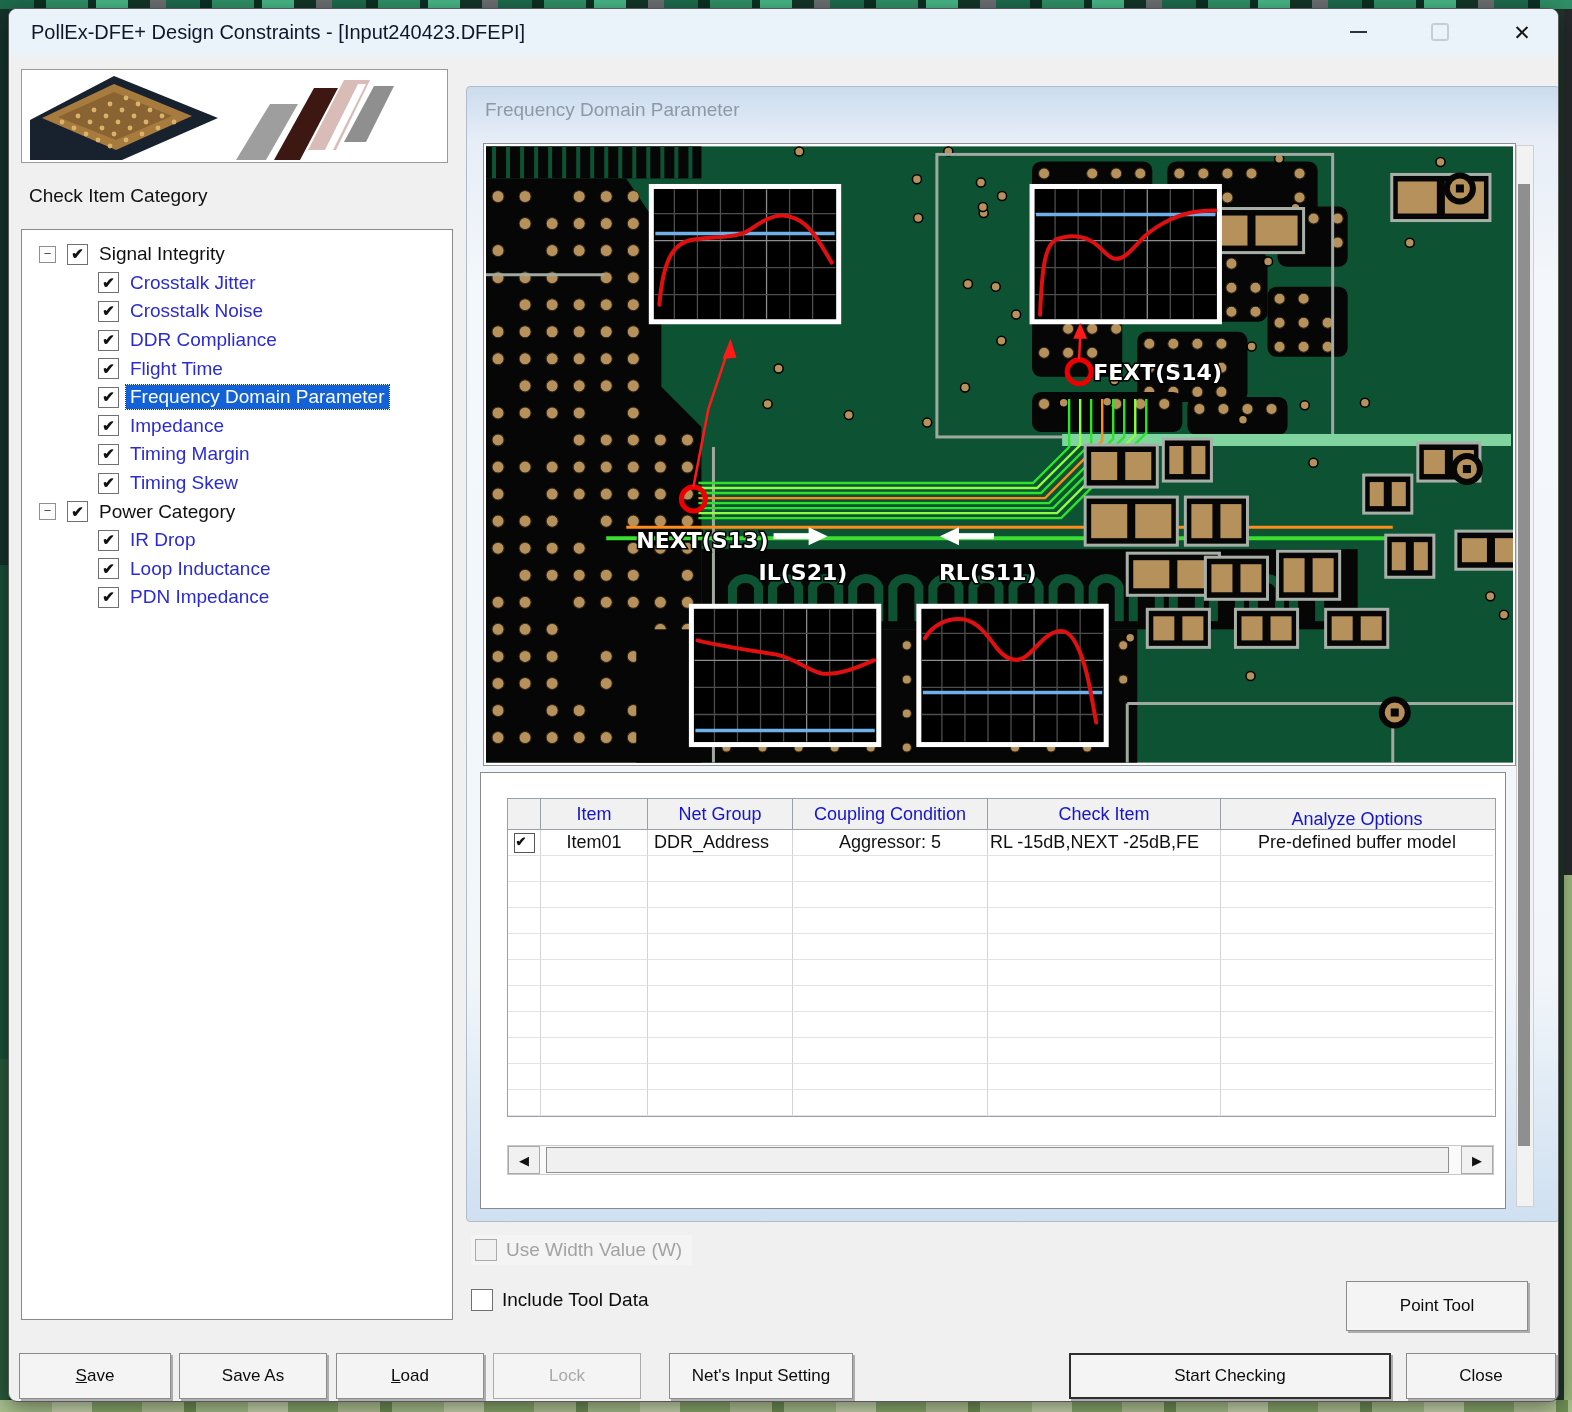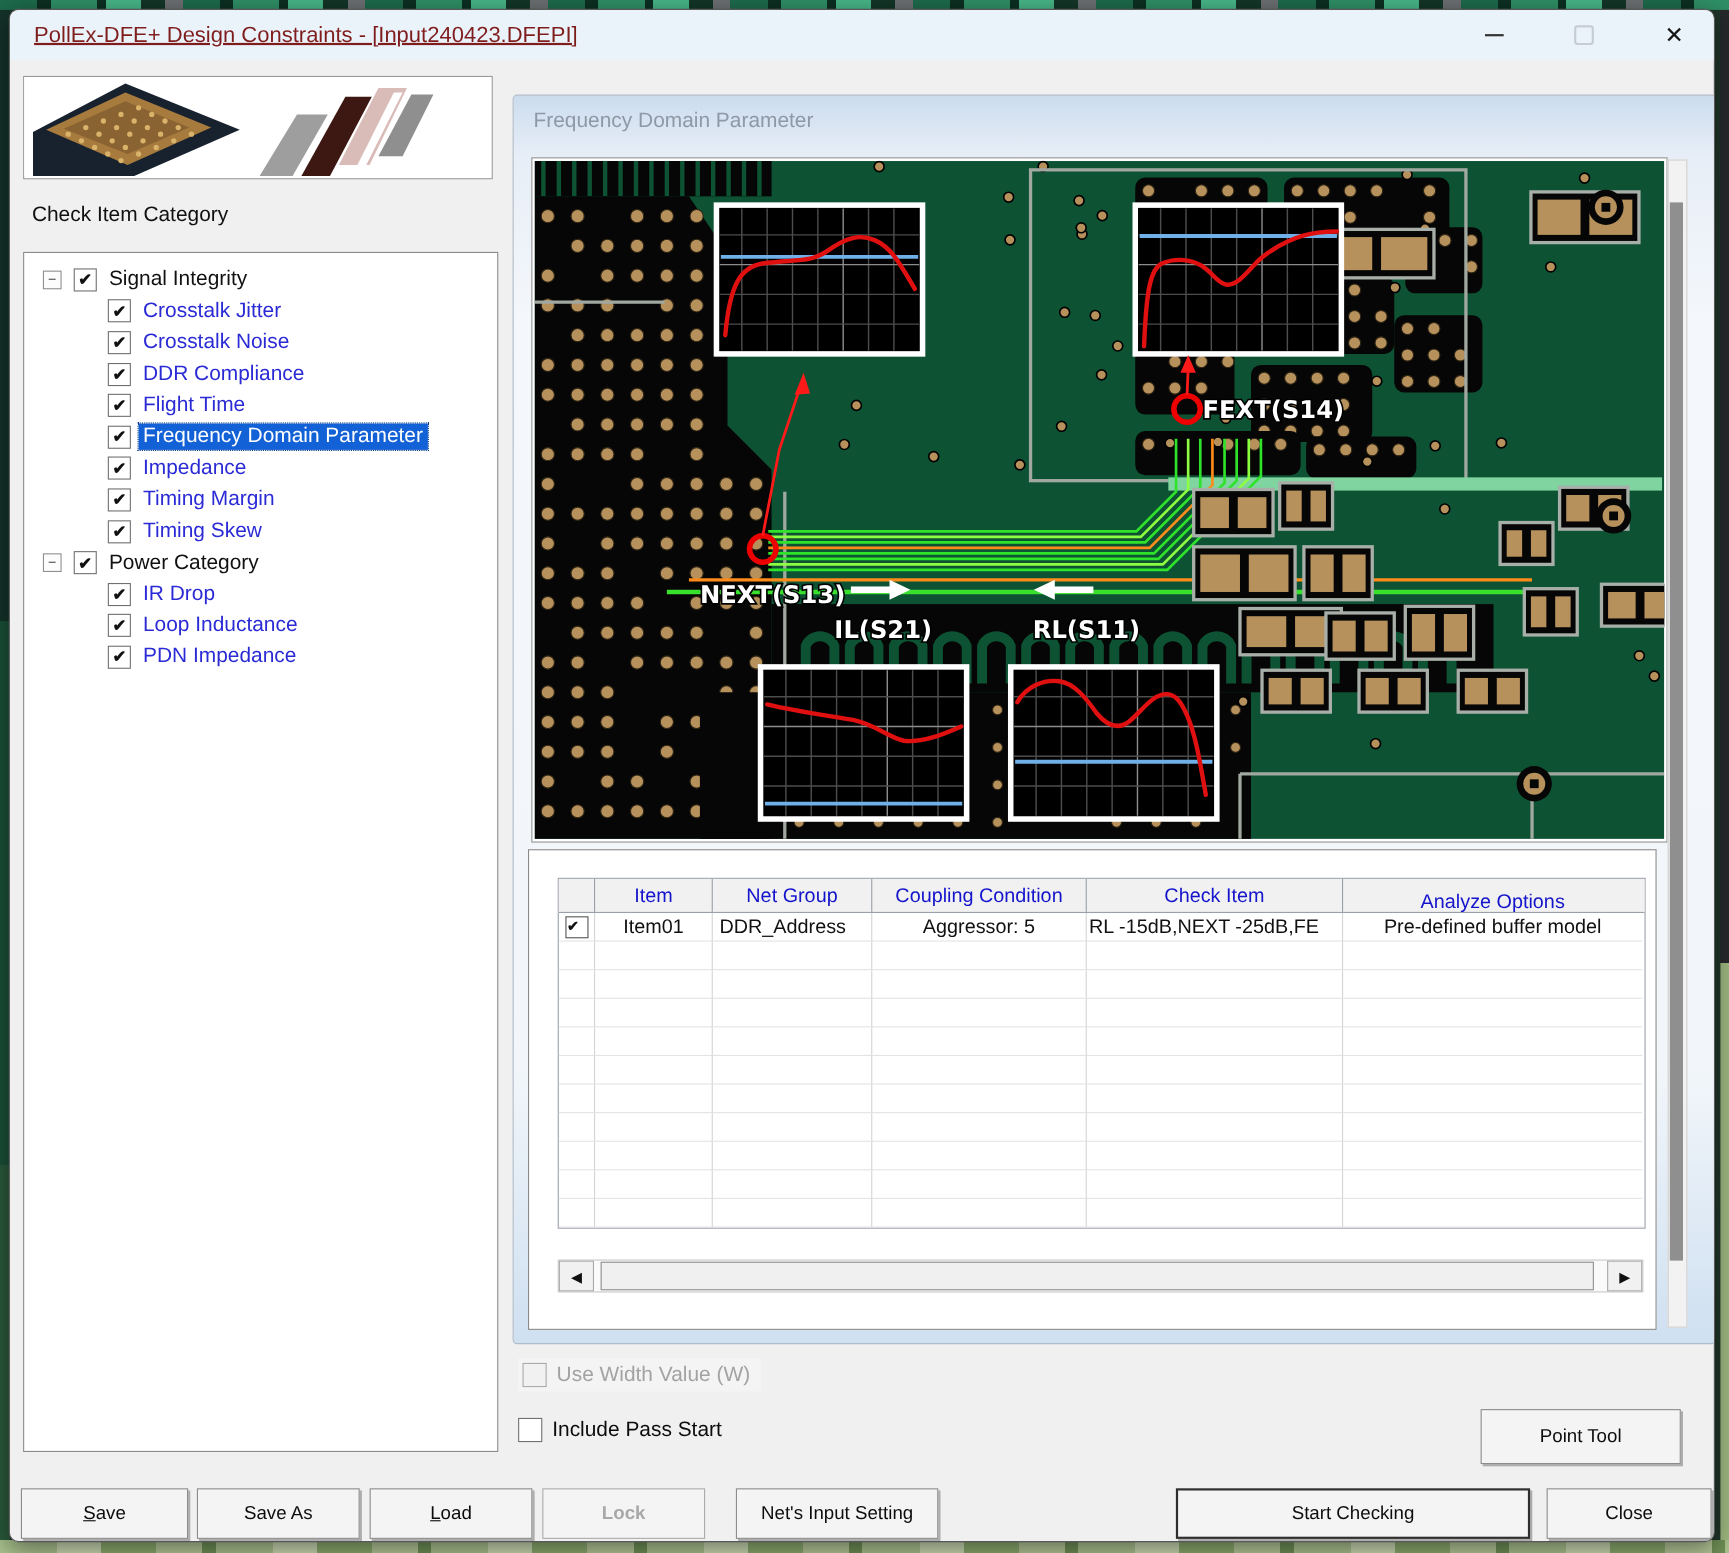--- a/index.html
+++ b/index.html
@@ -20,21 +20,21 @@
   .edge-left{left:0;top:0;width:9px;height:1412px;
     background:linear-gradient(180deg,#14332a 0 40%,#1a5038 40% 75%,#2a5a3c 75%);}
 
   
   .dialog{
     position:absolute;left:8px;top:8px;width:1549px;height:1392px;
     background:#f0f0f0;border:1px solid #585858;border-radius:9px;
     box-shadow:0 6px 22px rgba(0,0,0,.45);overflow:hidden;z-index:2;
   }
   .titlebar{position:absolute;left:0;top:0;width:100%;height:46px;background:#eaf2fa;}
-  .title-text{position:absolute;left:22px;top:12px;font-size:20px;color:#7f1d1d;text-decoration:underline;}
+  .title-text{position:absolute;left:22px;top:12px;font-size:20px;color:#0f172a;}
   .win-btn{position:absolute;top:0;width:62px;height:46px;display:flex;align-items:center;justify-content:center;cursor:default;}
   .wb-min{left:1318px;}
   .wb-max{left:1400px;}
   .wb-close{left:1482px;}
   .glyph-min{width:17px;height:2px;background:#333;}
   .glyph-max{width:14px;height:14px;border:2px solid #c6cdd5;border-radius:3px;}
   .glyph-close{font-size:21px;color:#161616;line-height:1;}
 
   
   .header-img{position:absolute;left:12px;top:60px;width:425px;height:92px;background:#fff;border:1px solid #9a9a9a;}
@@ -99,21 +99,21 @@
     display:flex;align-items:center;justify-content:center;
     font-size:17px;color:#0c0c0c;cursor:default;box-sizing:border-box;
   }
   .btn-pointtool{left:1337px;top:1272px;width:182px;height:50px;}
   .push-btn.disabled{color:#a8a8a8;box-shadow:none;border-color:#ababab;}
   .push-btn.default{border:2px solid #2e2e2e;}
   .footer-btn{top:1344px;height:46px;}
   .fb-0{left:10px;width:152px;}
   .fb-1{left:170px;width:148px;}
   .fb-2{left:327px;width:148px;}
-  .fb-3{left:484px;width:148px;font-weight:bold;}
+  .fb-3{left:484px;width:148px;}
   .fb-4{left:660px;width:184px;}
   .fb-5{left:1060px;width:322px;}
   .fb-6{left:1397px;width:150px;}
   .footer-btn u{text-decoration:underline;}
 </style>
 </head>
 <body>
 
 <div class="edge edge-left"></div>
 <div class="edge edge-right"></div>
@@ -899,21 +899,21 @@
       </div>
     </div>
   </div>
 
   <div class="opt opt-usewidth">
     <span class="box"></span>
     <span>Use Width Value (W)</span>
   </div>
   <div class="opt opt-include">
     <span class="box"></span>
-    <span>Include Pass Start</span>
+    <span>Include Tool Data</span>
   </div>
 
   <div class="push-btn btn-pointtool">Point Tool</div>
 
   <div id="footer">
       <div class="push-btn footer-btn fb-0"><u>S</u>ave</div>
       <div class="push-btn footer-btn fb-1">Save As</div>
       <div class="push-btn footer-btn fb-2"><u>L</u>oad</div>
       <div class="push-btn footer-btn fb-3 disabled">Lock</div>
       <div class="push-btn footer-btn fb-4">Net's Input Setting</div>

